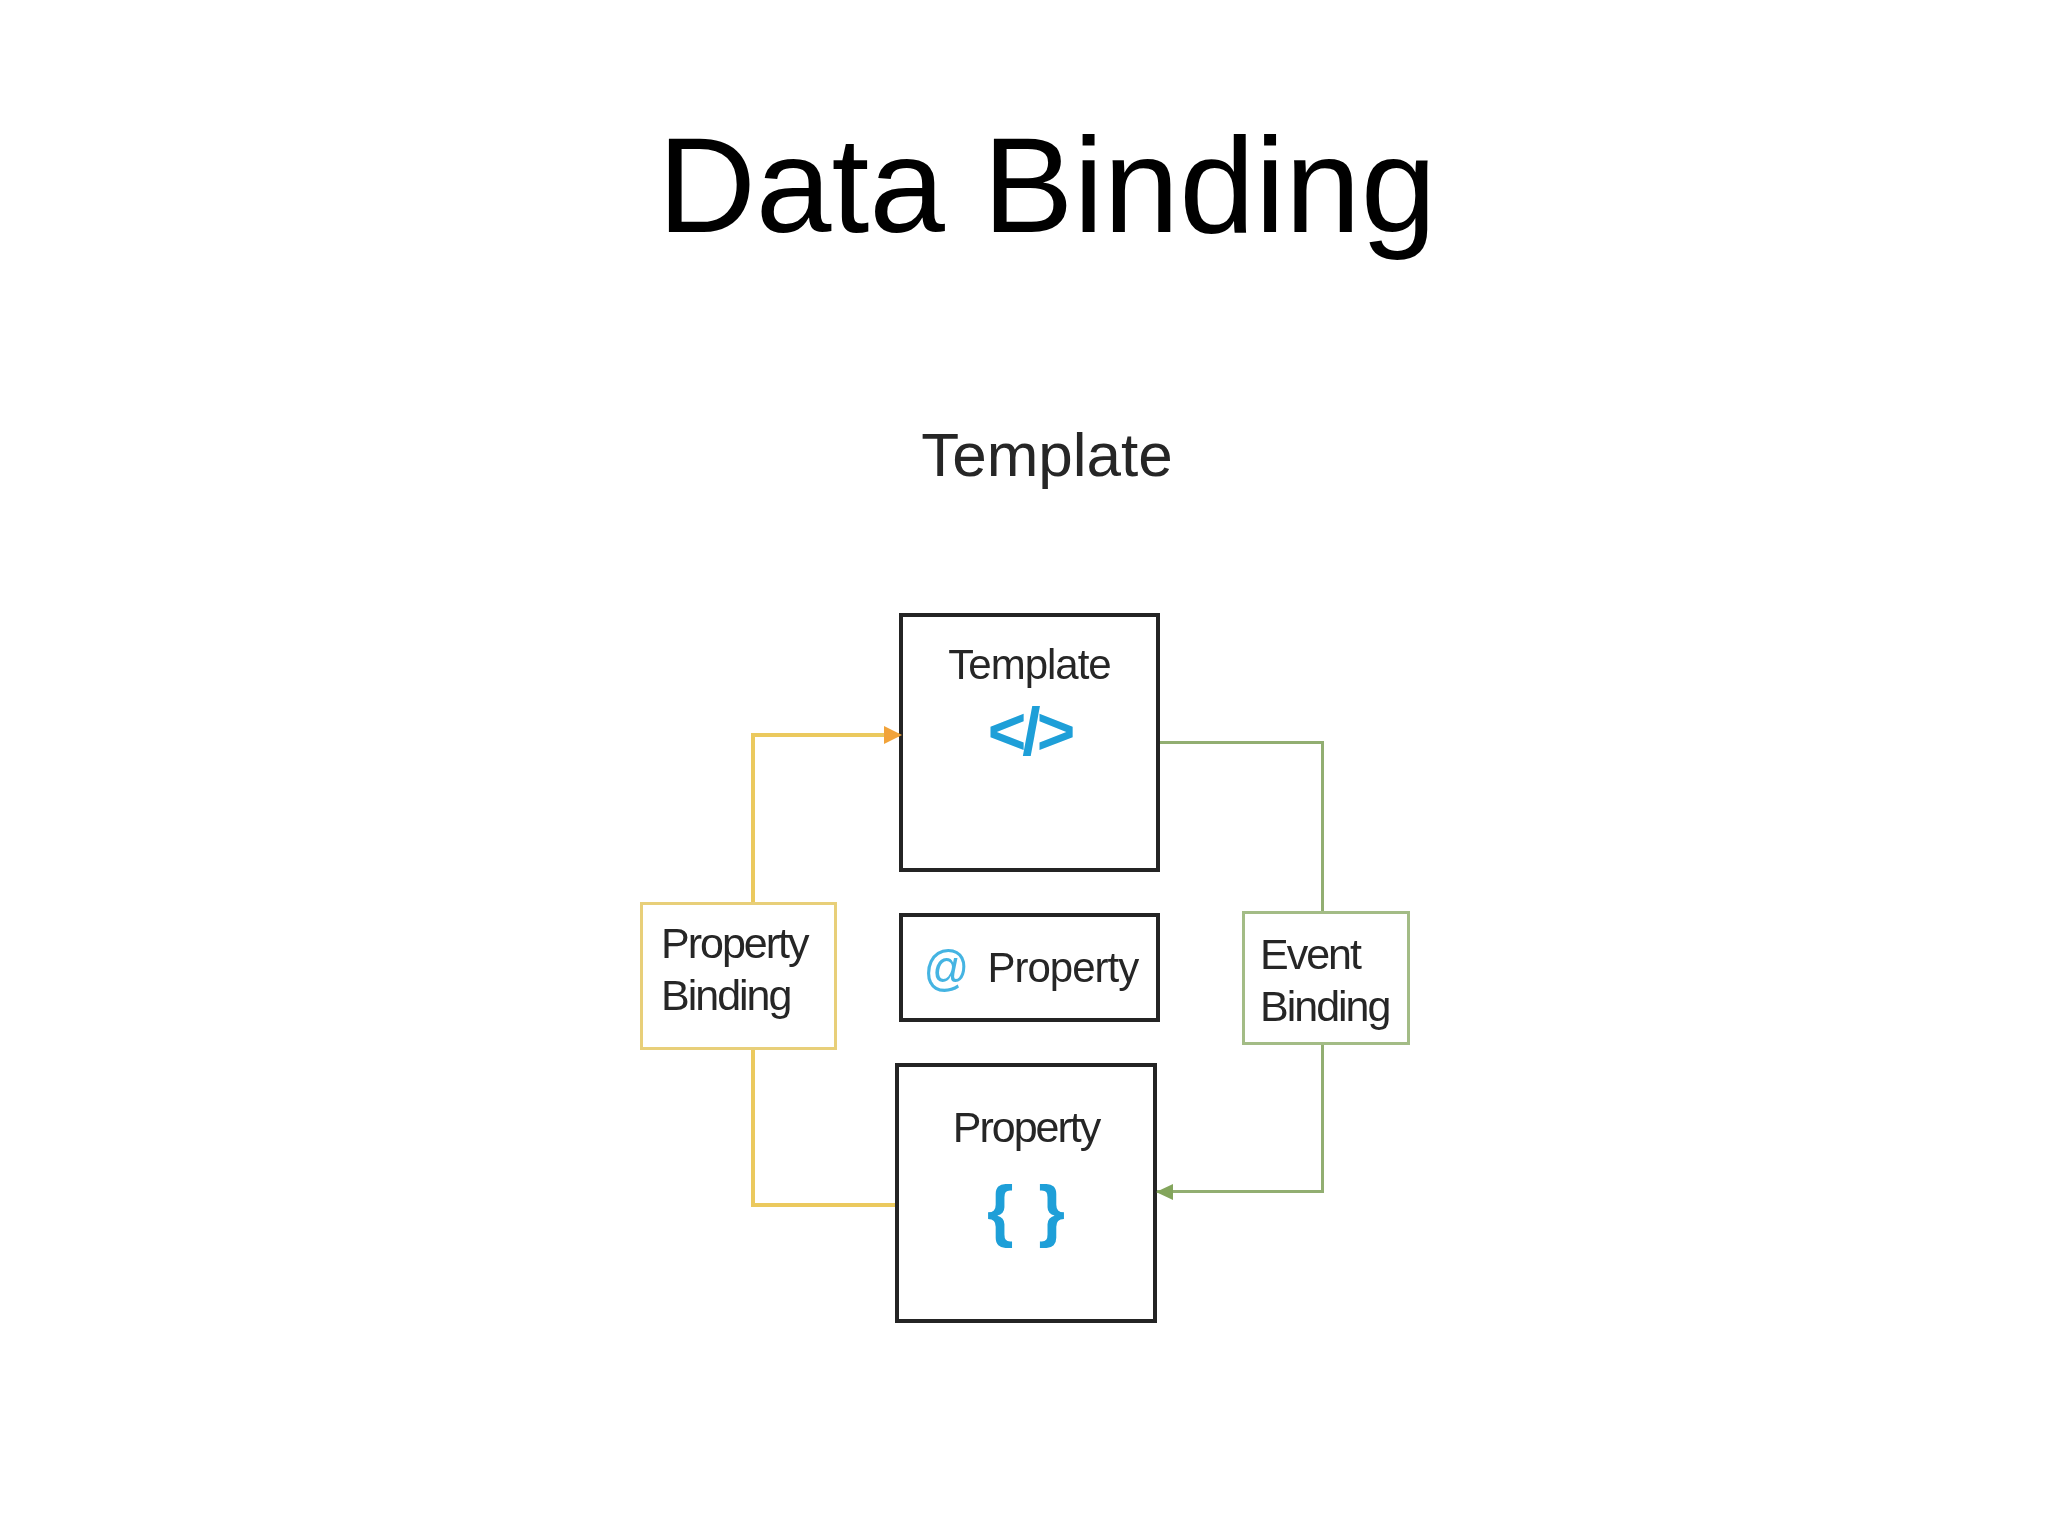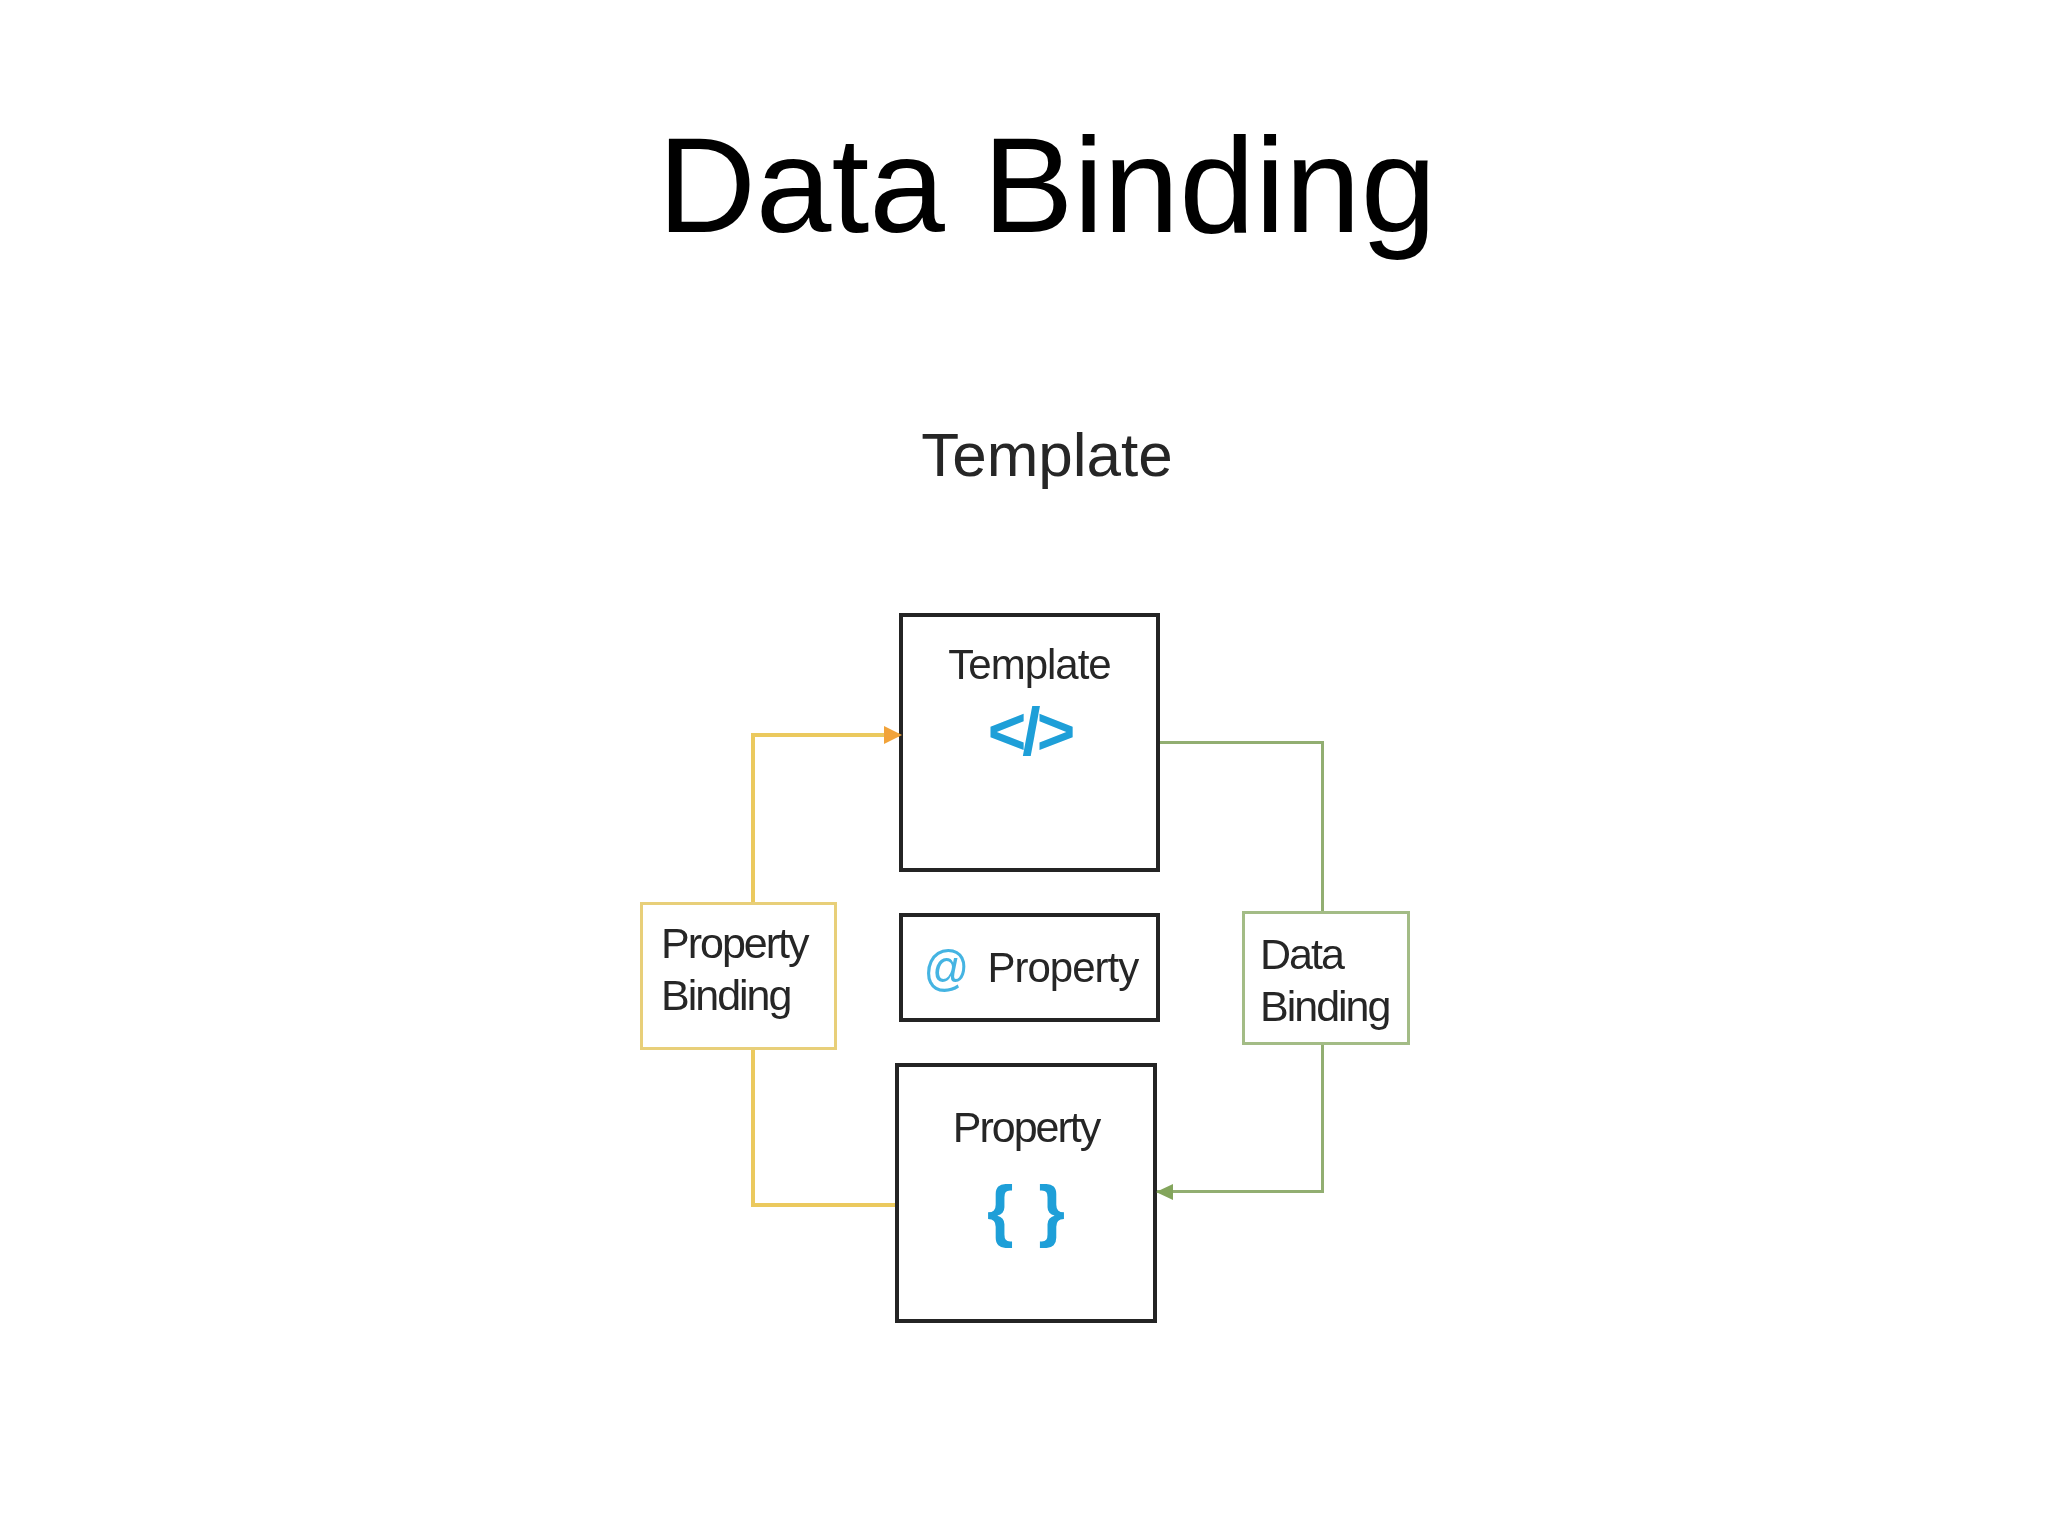--- a/index.html
+++ b/index.html
@@ -125,17 +125,17 @@
     <div class="node-label">Property</div>
     <div class="braces-glyph">{ }</div>
   </div>
 
   <div class="box label-box" id="prop-box">
     <div>Property</div>
     <div>Binding</div>
   </div>
 
   <div class="box label-box" id="evt-box">
-    <div>Data</div>
+    <div>Event</div>
     <div>Binding</div>
   </div>
 
 </div>
 
 </body></html>

